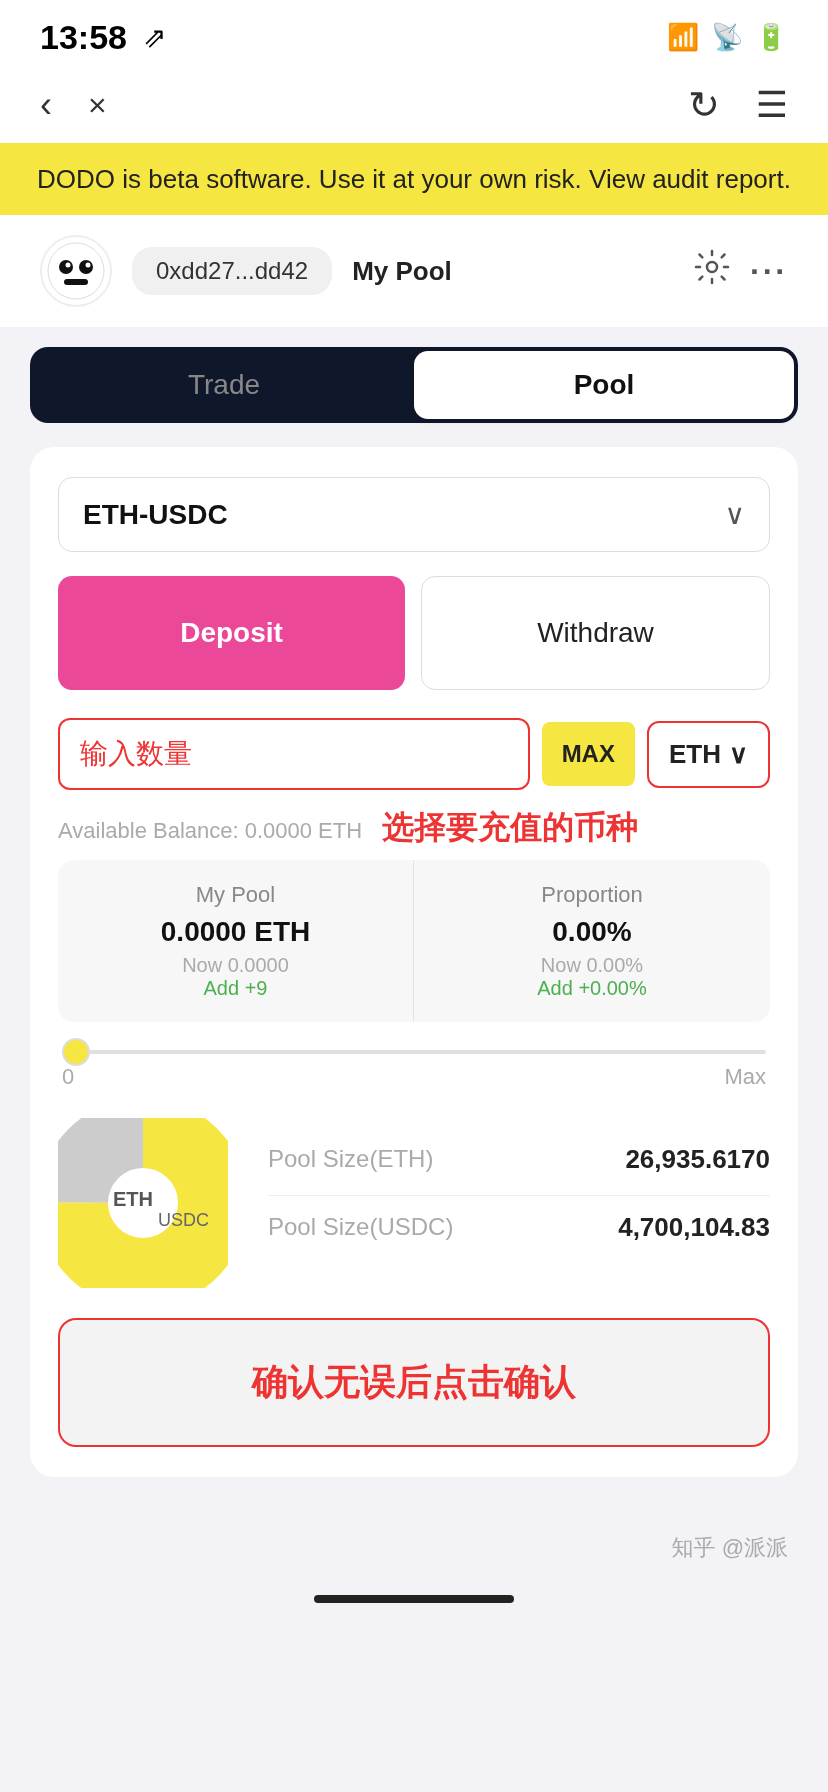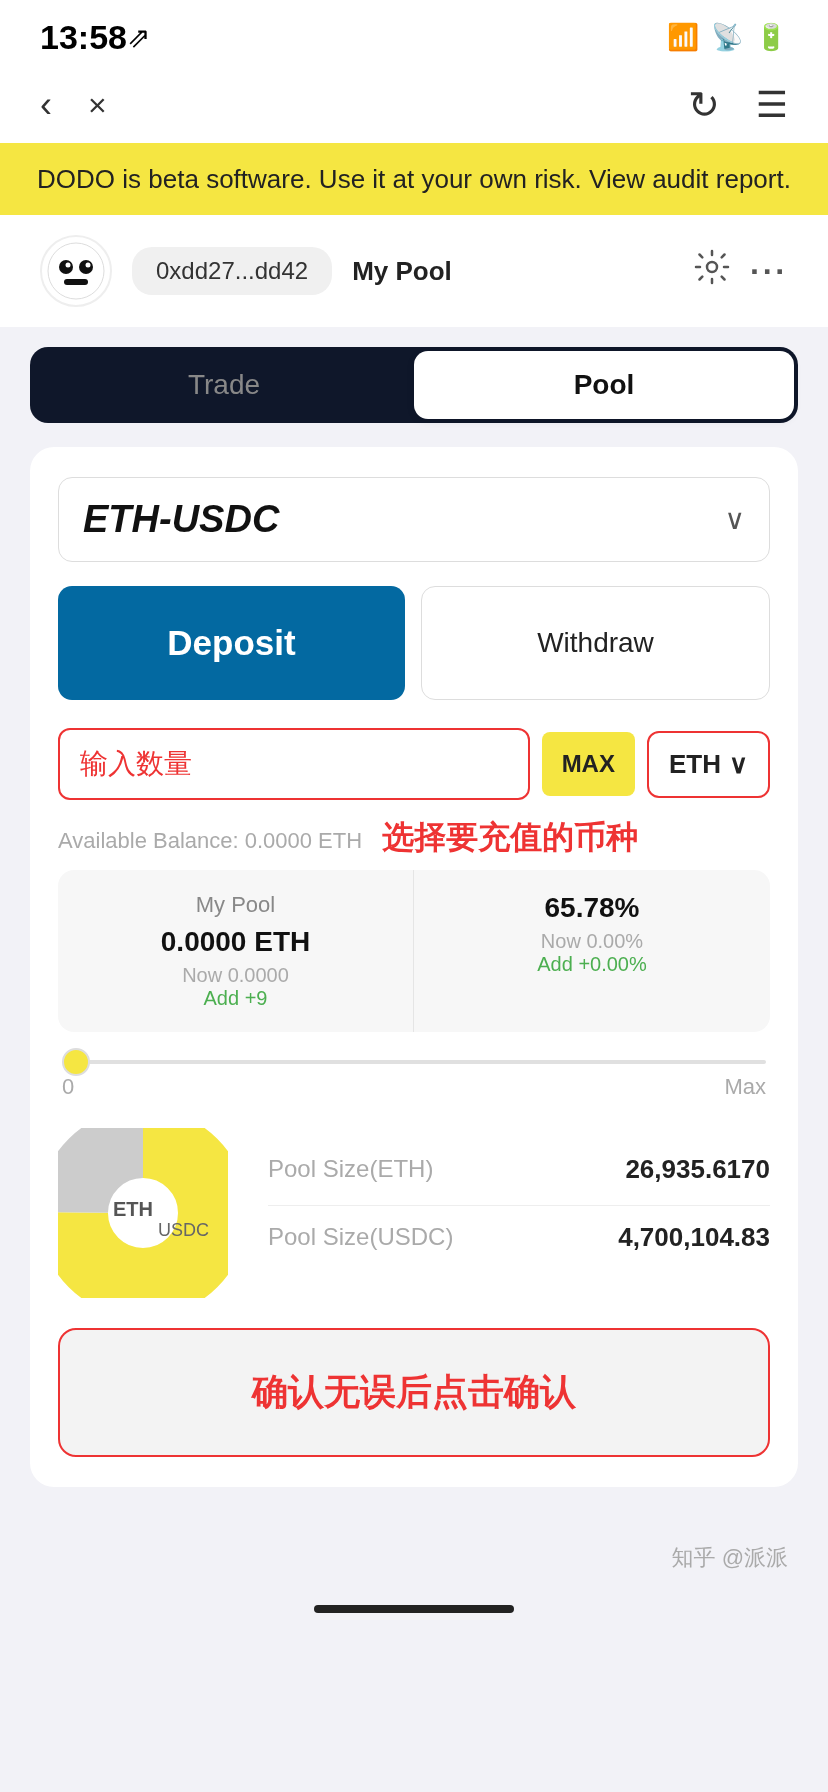--- a/index.html
+++ b/index.html
@@ -161,44 +161,43 @@
       display: flex;
       justify-content: space-between;
       align-items: center;
       border: 1.5px solid #ddd;
       border-radius: 14px;
       padding: 20px 24px;
       margin-bottom: 24px;
       cursor: pointer;
     }
     .dropdown-label {
-      font-size: 38px;
+      font-size: 28px;
       font-weight: 700;
       color: #111;
-      font-style: italic;
     }
     .dropdown-arrow {
       font-size: 28px;
       color: #555;
     }
 
     
     .action-buttons {
       display: flex;
       gap: 16px;
       margin-bottom: 28px;
     }
     .btn-deposit {
       flex: 1;
-      background: #0369a1;
+      background: #ec4899;
       color: #fff;
       border: none;
       border-radius: 14px;
       padding: 22px 0;
-      font-size: 35px;
+      font-size: 28px;
       font-weight: 600;
       cursor: pointer;
     }
     .btn-withdraw {
       flex: 1;
       background: #fff;
       color: #222;
       border: 1.5px solid #ddd;
       border-radius: 14px;
       padding: 40px 0;
@@ -405,21 +404,21 @@
       width: 200px;
       height: 8px;
       background: #222;
       border-radius: 4px;
     }
   </style>
 </head>
 <body>
 
 <div class="status-bar">
-  <div style="display:flex;align-items:center;gap:0">
+  <div style="display:flex;align-items:center;gap:16px">
     <span class="status-time">13:58</span>
     <span style="font-size:28px;">⇗</span>
   </div>
   <div class="status-icons">
     <span style="font-size:26px;">📶</span>
     <span style="font-size:26px;">📡</span>
     <span style="font-size:26px;">🔋</span>
   </div>
 </div>
 
@@ -500,21 +499,22 @@
 
     
     <div class="pool-grid">
       <div class="pool-cell">
         <div class="pool-cell-label">My Pool</div>
         <div class="pool-cell-value">0.0000 ETH</div>
         <div class="pool-cell-sub">Now 0.0000</div>
         <div class="pool-cell-add">Add +9</div>
       </div>
       <div class="pool-cell">
-        <div class="pool-cell-value">65.78%</div>
+        <div class="pool-cell-label">Proportion</div>
+        <div class="pool-cell-value">0.00%</div>
         <div class="pool-cell-sub">Now 0.00%</div>
         <div class="pool-cell-add">Add +0.00%</div>
       </div>
     </div>
 
     
     <div class="slider-container">
       <div class="slider-track">
         <div class="slider-thumb"></div>
       </div>

